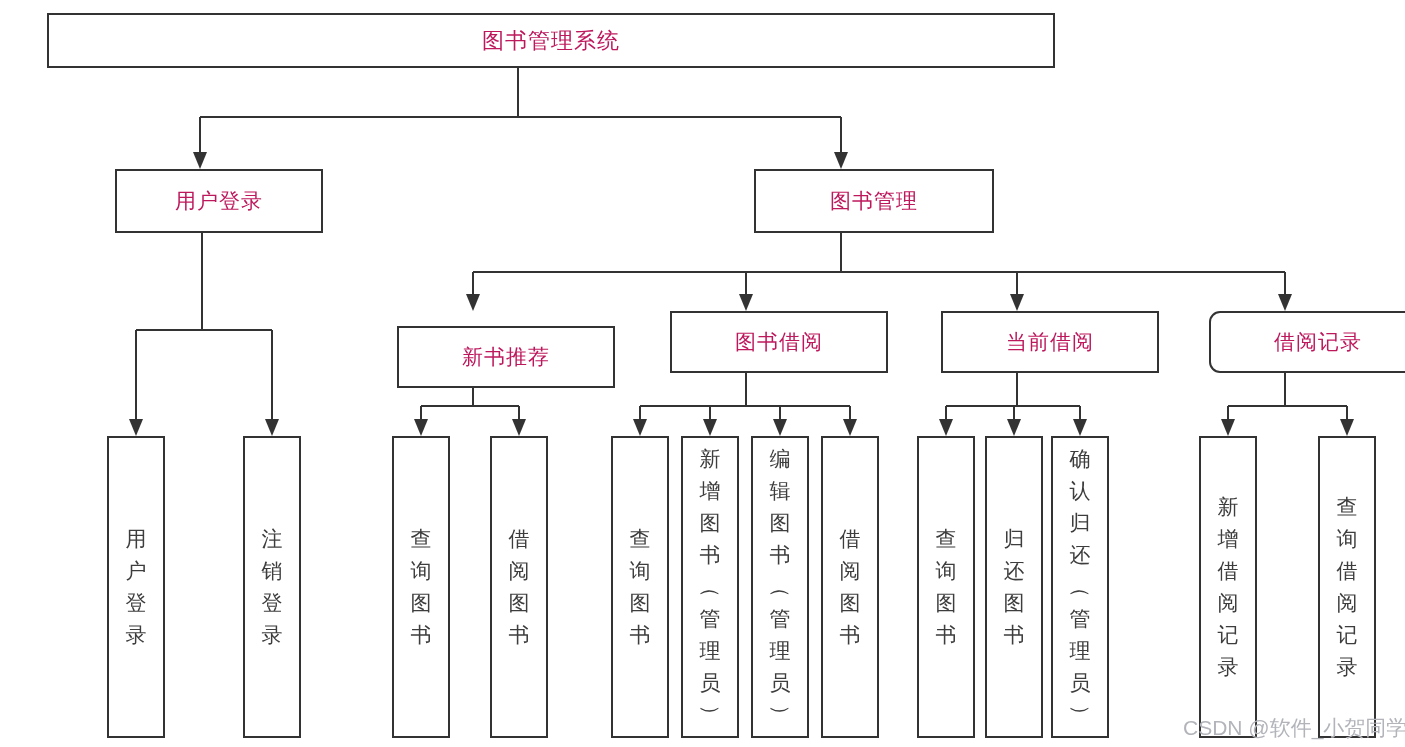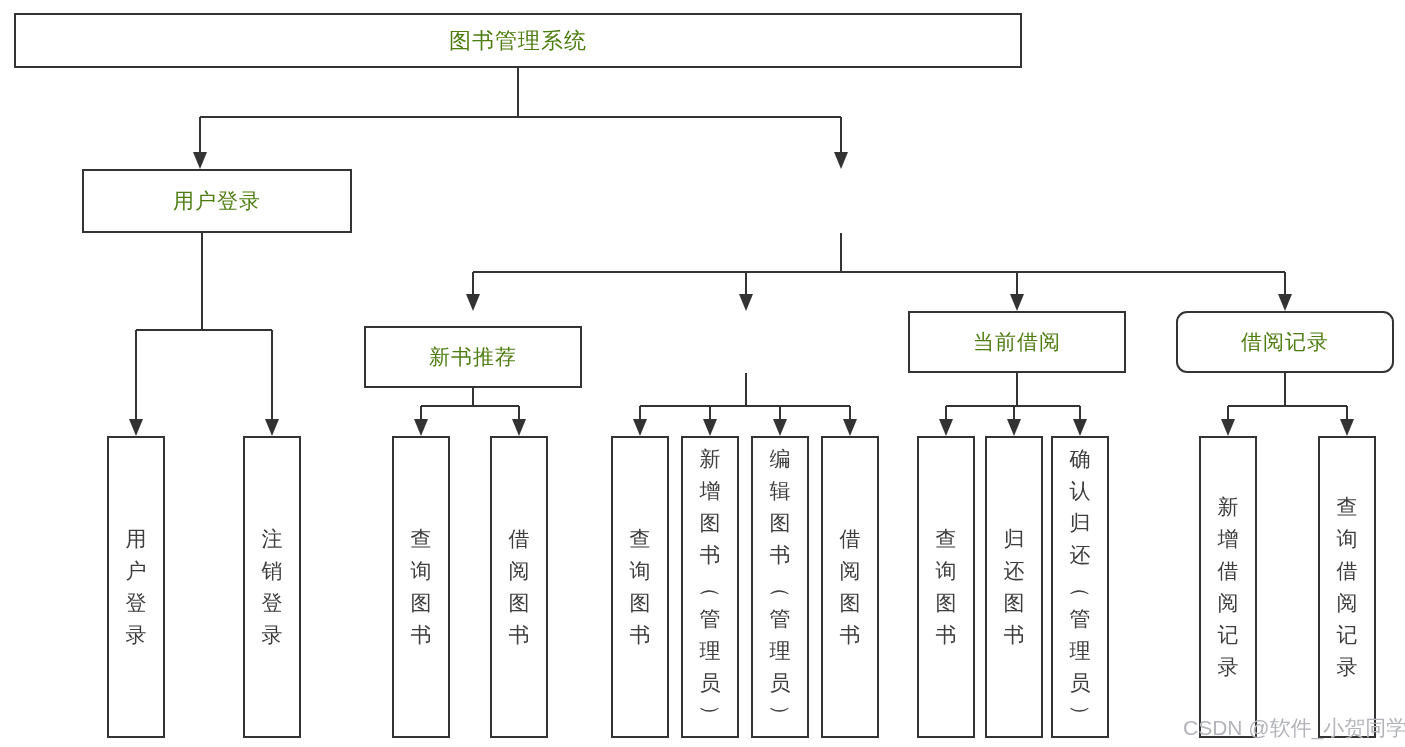--- a/index.html
+++ b/index.html
@@ -24,22 +24,23 @@
     pointer-events: none;
   }
   .hnode {
     position: absolute;
     box-sizing: border-box;
     background: #ffffff;
     border: 2px solid #333333;
     display: flex;
     align-items: center;
     justify-content: center;
-    color: #4d7c0f;
+    color: #be185d;
     z-index: 2;
+    margin-left: 33px;
   }
   .hnode .lbl {
     font-size: 21px;
     letter-spacing: 1px;
     white-space: nowrap;
   }
   .root-node .lbl { font-size: 22px; }
   .vnode {
     position: absolute;
     box-sizing: border-box;
@@ -147,26 +148,32 @@
 
       <polygon points="1221,419 1235,419 1228,436"></polygon>
       <polygon points="1340,419 1354,419 1347,436"></polygon>
     </g>
   </svg>
 
   <div class="hnode root-node" style="left:14px; top:13px; width:1008px; height:55px;">
     <span class="lbl">图书管理系统</span>
   </div>
 
-  <div class="hnode" style="left:82px; top:169px; width:270px; height:64px;">
+  <div class="hnode" style="left:82px; top:169px; width:208px; height:64px;">
     <span class="lbl">用户登录</span>
+  </div>
+  <div class="hnode" style="left:721px; top:169px; width:240px; height:64px;">
+    <span class="lbl">图书管理</span>
   </div>
 
   <div class="hnode" style="left:364px; top:326px; width:218px; height:62px;">
     <span class="lbl">新书推荐</span>
+  </div>
+  <div class="hnode" style="left:637px; top:311px; width:218px; height:62px;">
+    <span class="lbl">图书借阅</span>
   </div>
   <div class="hnode" style="left:908px; top:311px; width:218px; height:62px;">
     <span class="lbl">当前借阅</span>
   </div>
   <div class="hnode" style="left:1176px; top:311px; width:218px; height:62px;border-radius:11px;">
     <span class="lbl">借阅记录</span>
   </div>
 
   <div class="vnode" style="left:107px;">
       <span class="vchar">用</span>

